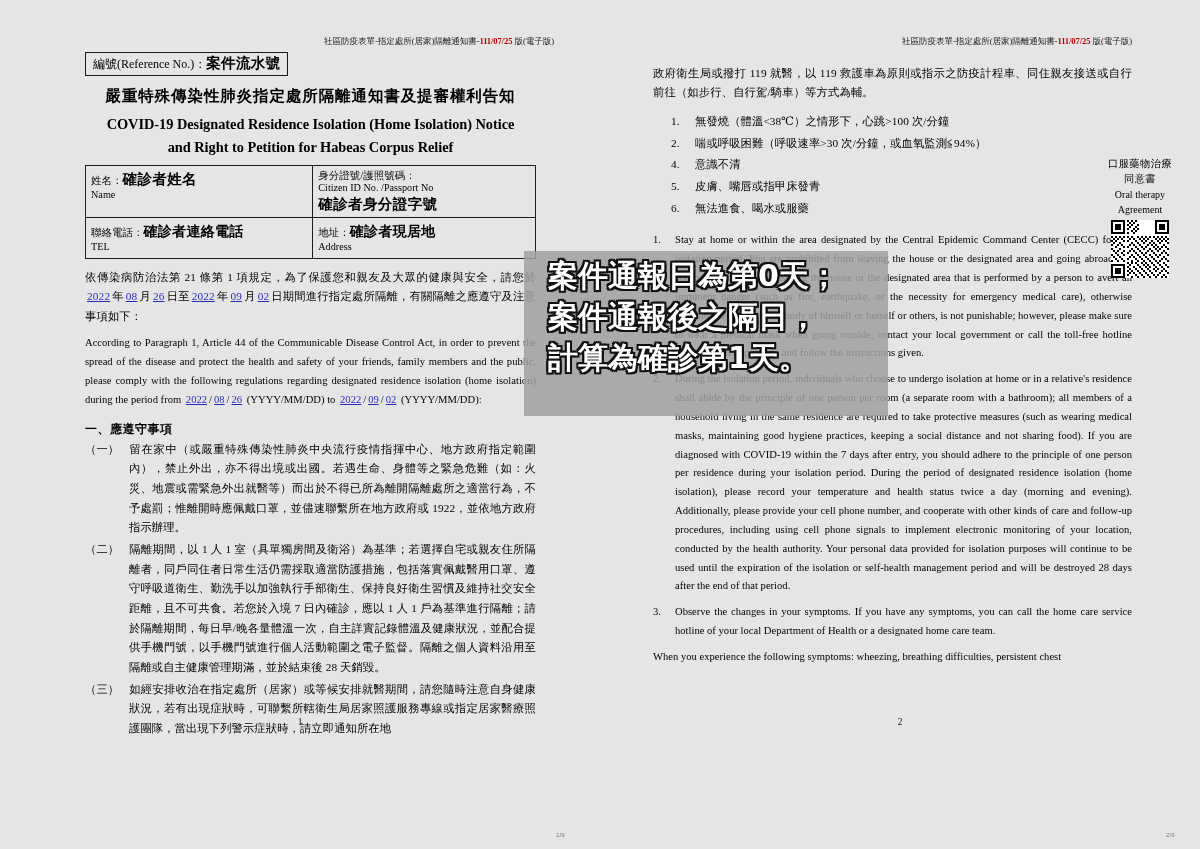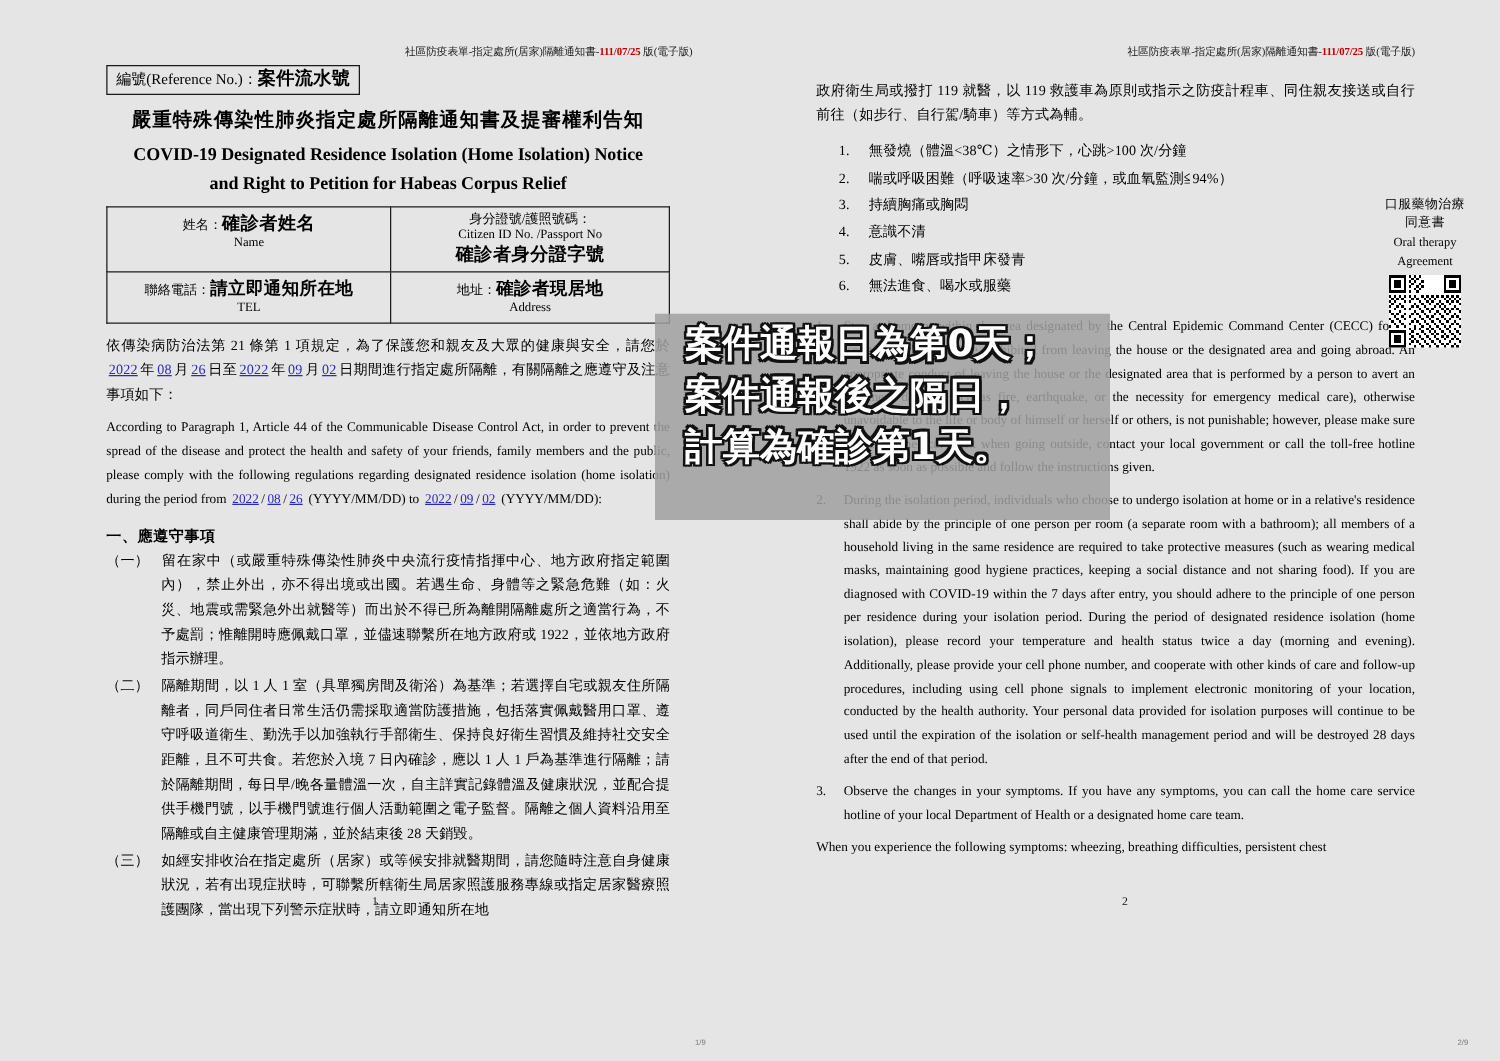--- a/index.html
+++ b/index.html
@@ -97,21 +97,20 @@
   table.info {
     width: 100%;
     border-collapse: collapse;
     table-layout: fixed;
   }
   table.info td {
     border: 1px solid #1c1c1c;
     padding: 3px 5px 4px 5px;
     vertical-align: top;
     line-height: 1.26;
-    text-align: center;
   }
   .cell-lbl-cn { font-size: 10.5px; }
   .cell-lbl-en { font-size: 10.2px; }
   .cell-val {
     font-weight: bold;
     font-size: 14.5px;
     letter-spacing: .4px;
   }
   .inline-val { font-weight: bold; font-size: 14px; letter-spacing: .3px; }
 
@@ -278,21 +277,21 @@
             <div class="cell-lbl-en">Name</div>
           </td>
           <td>
             <div class="cell-lbl-cn">身分證號/護照號碼：</div>
             <div class="cell-lbl-en">Citizen ID No. /Passport No</div>
             <div class="cell-val">確診者身分證字號</div>
           </td>
         </tr>
         <tr>
           <td>
-            <span class="cell-lbl-cn">聯絡電話：</span><span class="inline-val">請立即通知所在地</span>
+            <span class="cell-lbl-cn">聯絡電話：</span><span class="inline-val">確診者連絡電話</span>
             <div class="cell-lbl-en">TEL</div>
           </td>
           <td>
             <span class="cell-lbl-cn">地址：</span><span class="inline-val">確診者現居地</span>
             <div class="cell-lbl-en">Address</div>
           </td>
         </tr>
       </tbody>
         </table>
 
@@ -331,21 +330,20 @@
 
       <div class="doc-version">
         <span>社區防疫表單-指定處所(居家)隔離通知書-</span><span class="vdate">111/07/25</span><span> 版(電子版)</span>
       </div>
 
       <p class="p-cn" style="margin-top:16px;">政府衛生局或撥打 119 就醫，以 119 救護車為原則或指示之防疫計程車、同住親友接送或自行前往（如步行、自行駕/騎車）等方式為輔。</p>
 
       <ol class="sym-list">
         <li><span class="num">1.</span><span>無發燒（體溫&lt;38℃）之情形下，心跳&gt;100 次/分鐘</span></li>
         <li><span class="num">2.</span><span>喘或呼吸困難（呼吸速率&gt;30 次/分鐘，或血氧監測≦94%）</span></li>
-        <li><span class="num">3.</span><span>持續胸痛或胸悶</span></li>
         <li><span class="num">4.</span><span>意識不清</span></li>
         <li><span class="num">5.</span><span>皮膚、嘴唇或指甲床發青</span></li>
         <li><span class="num">6.</span><span>無法進食、喝水或服藥</span></li>
       </ol>
 
       <ol class="en-list" style="margin-top:12px;">
         <li><span class="num">1.</span><span>Stay at home or within the area designated by the Central Epidemic Command Center (CECC) for the isolation period. You are prohibited from leaving the house or the designated area and going abroad. An appropriate conduct of leaving the house or the designated area that is performed by a person to avert an imminent danger (such as fire, earthquake, or the necessity for emergency medical care), otherwise unavoidable to the life or body of himself or herself or others, is not punishable; however, please make sure to wear a medical mask when going outside, contact your local government or call the toll-free hotline 1922 as soon as possible and follow the instructions given.</span></li>
         <li><span class="num">2.</span><span>During the isolation period, individuals who choose to undergo isolation at home or in a relative's residence shall abide by the principle of one person per room (a separate room with a bathroom); all members of a household living in the same residence are required to take protective measures (such as wearing medical masks, maintaining good hygiene practices, keeping a social distance and not sharing food). If you are diagnosed with COVID-19 within the 7 days after entry, you should adhere to the principle of one person per residence during your isolation period. During the period of designated residence isolation (home isolation), please record your temperature and health status twice a day (morning and evening). Additionally, please provide your cell phone number, and cooperate with other kinds of care and follow-up procedures, including using cell phone signals to implement electronic monitoring of your location, conducted by the health authority. Your personal data provided for isolation purposes will continue to be used until the expiration of the isolation or self-health management period and will be destroyed 28 days after the end of that period.</span></li>
         <li><span class="num">3.</span><span>Observe the changes in your symptoms. If you have any symptoms, you can call the home care service hotline of your local Department of Health or a designated home care team.</span></li>
       </ol>

